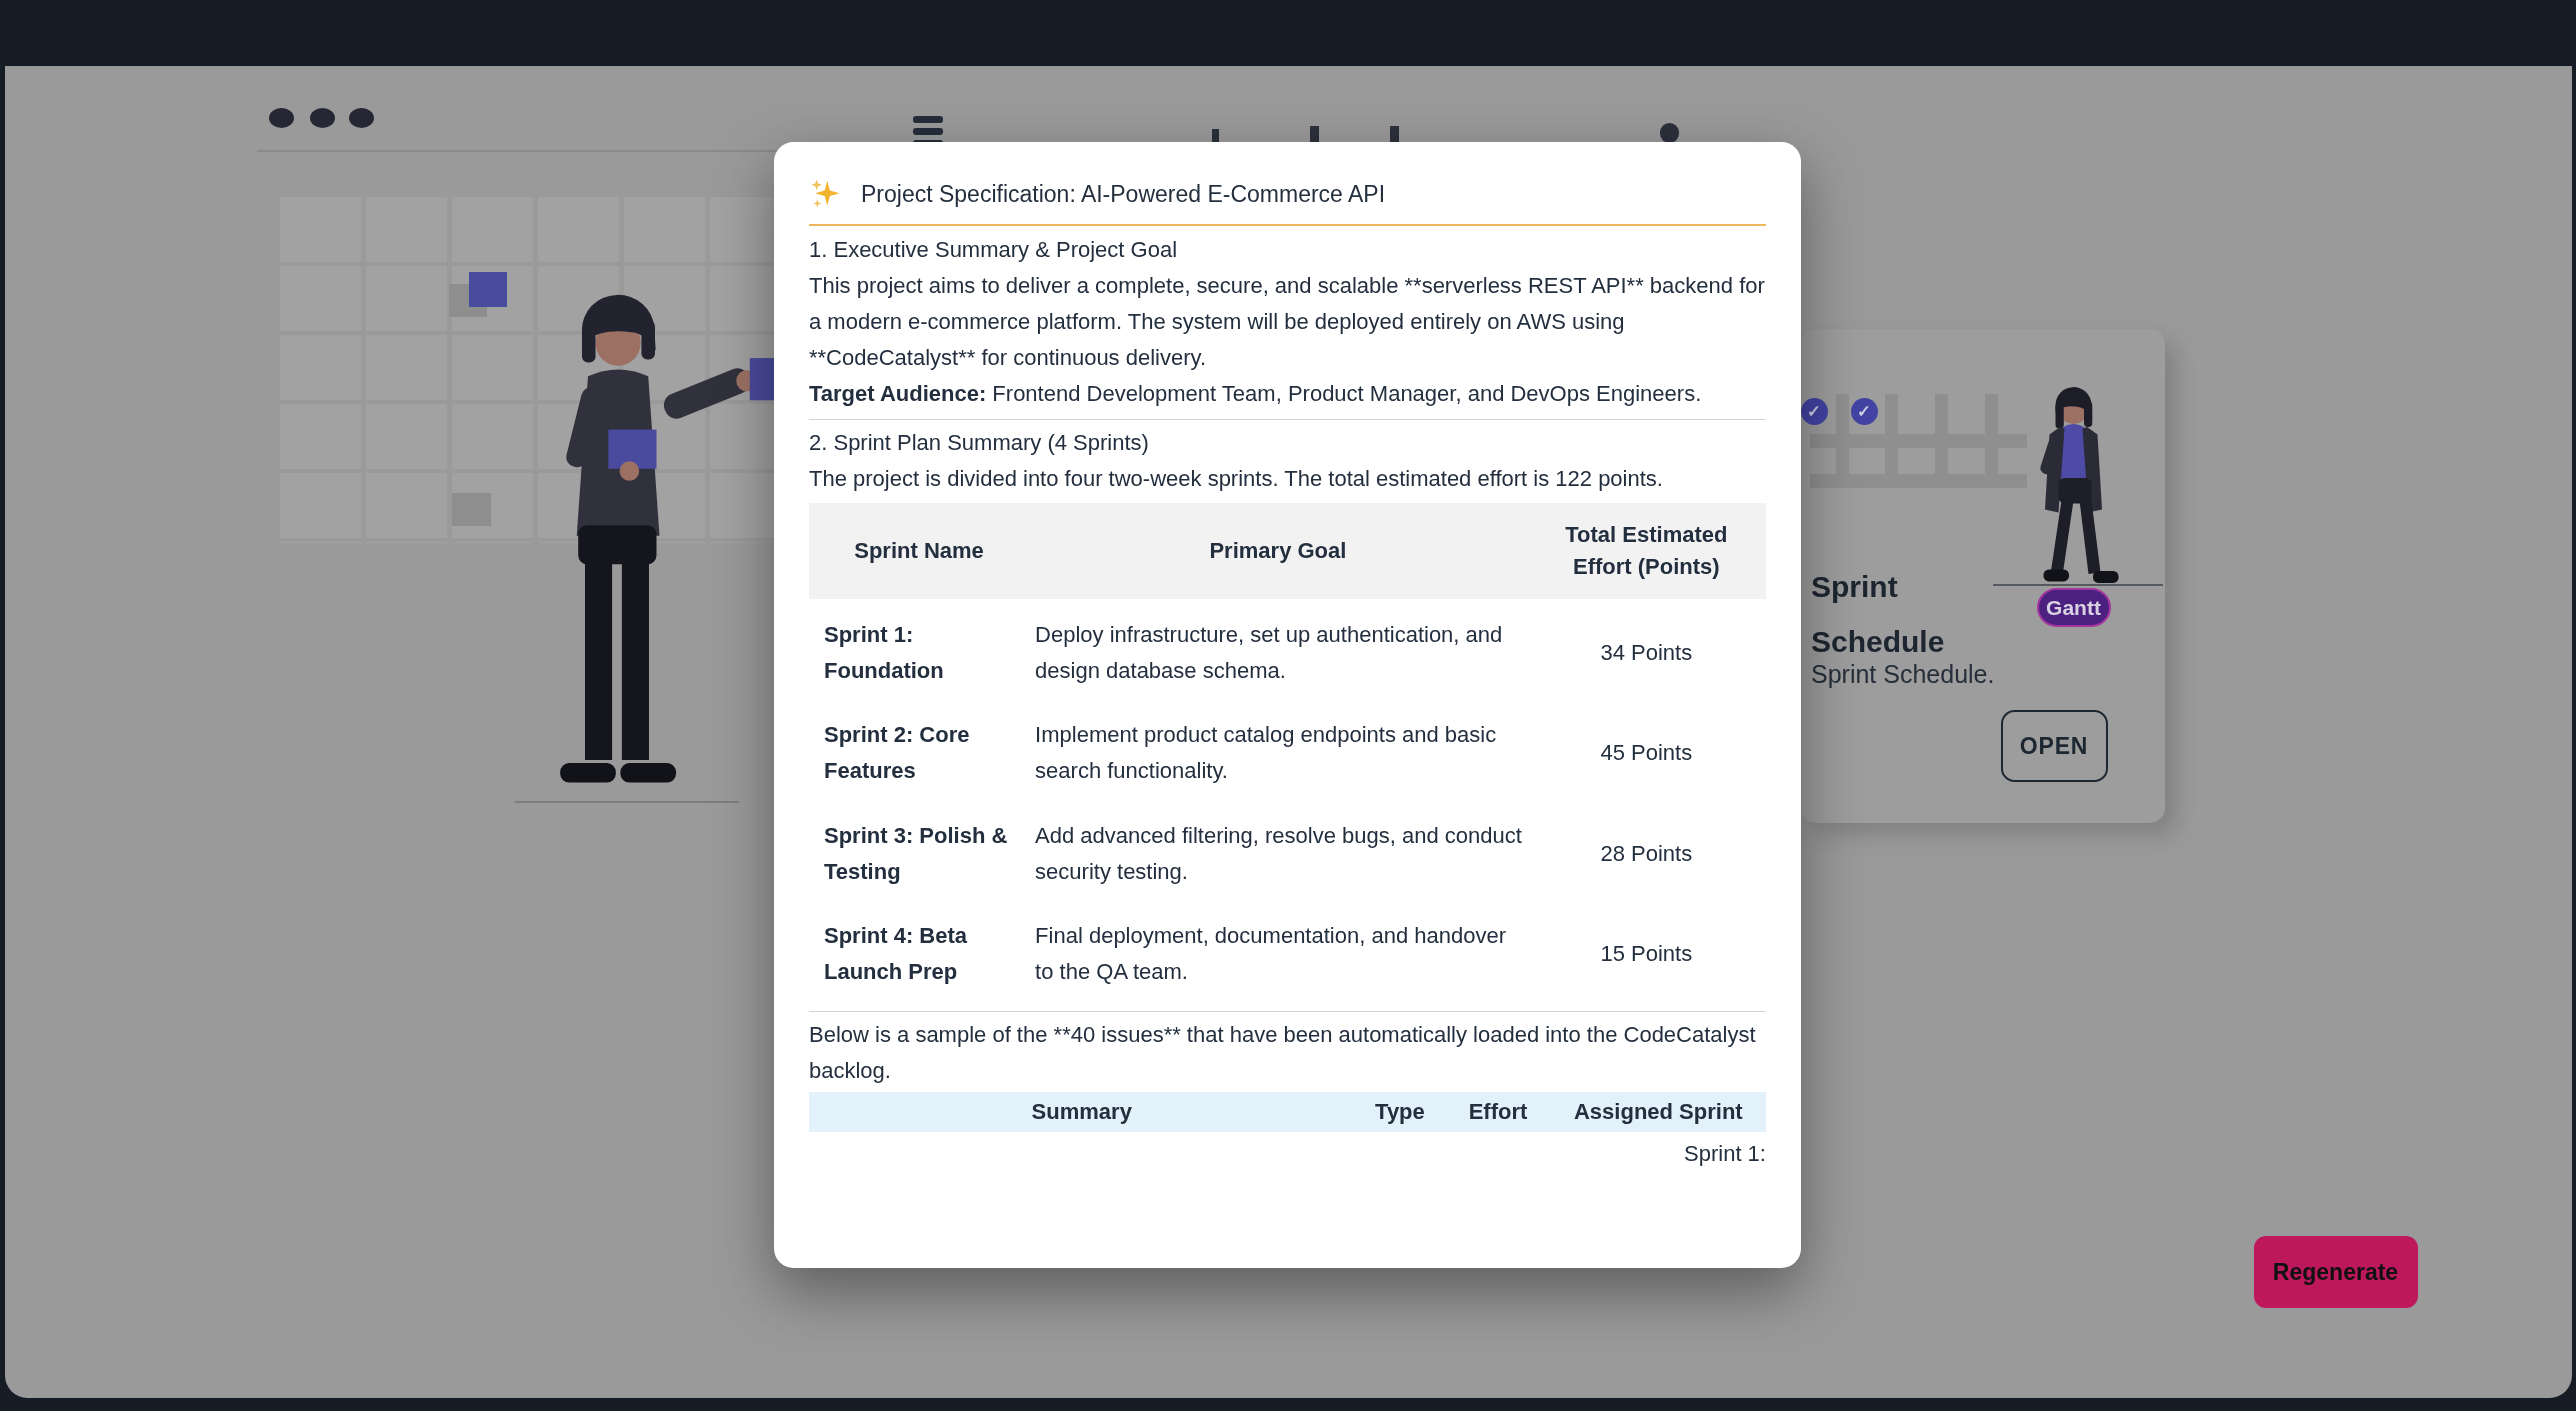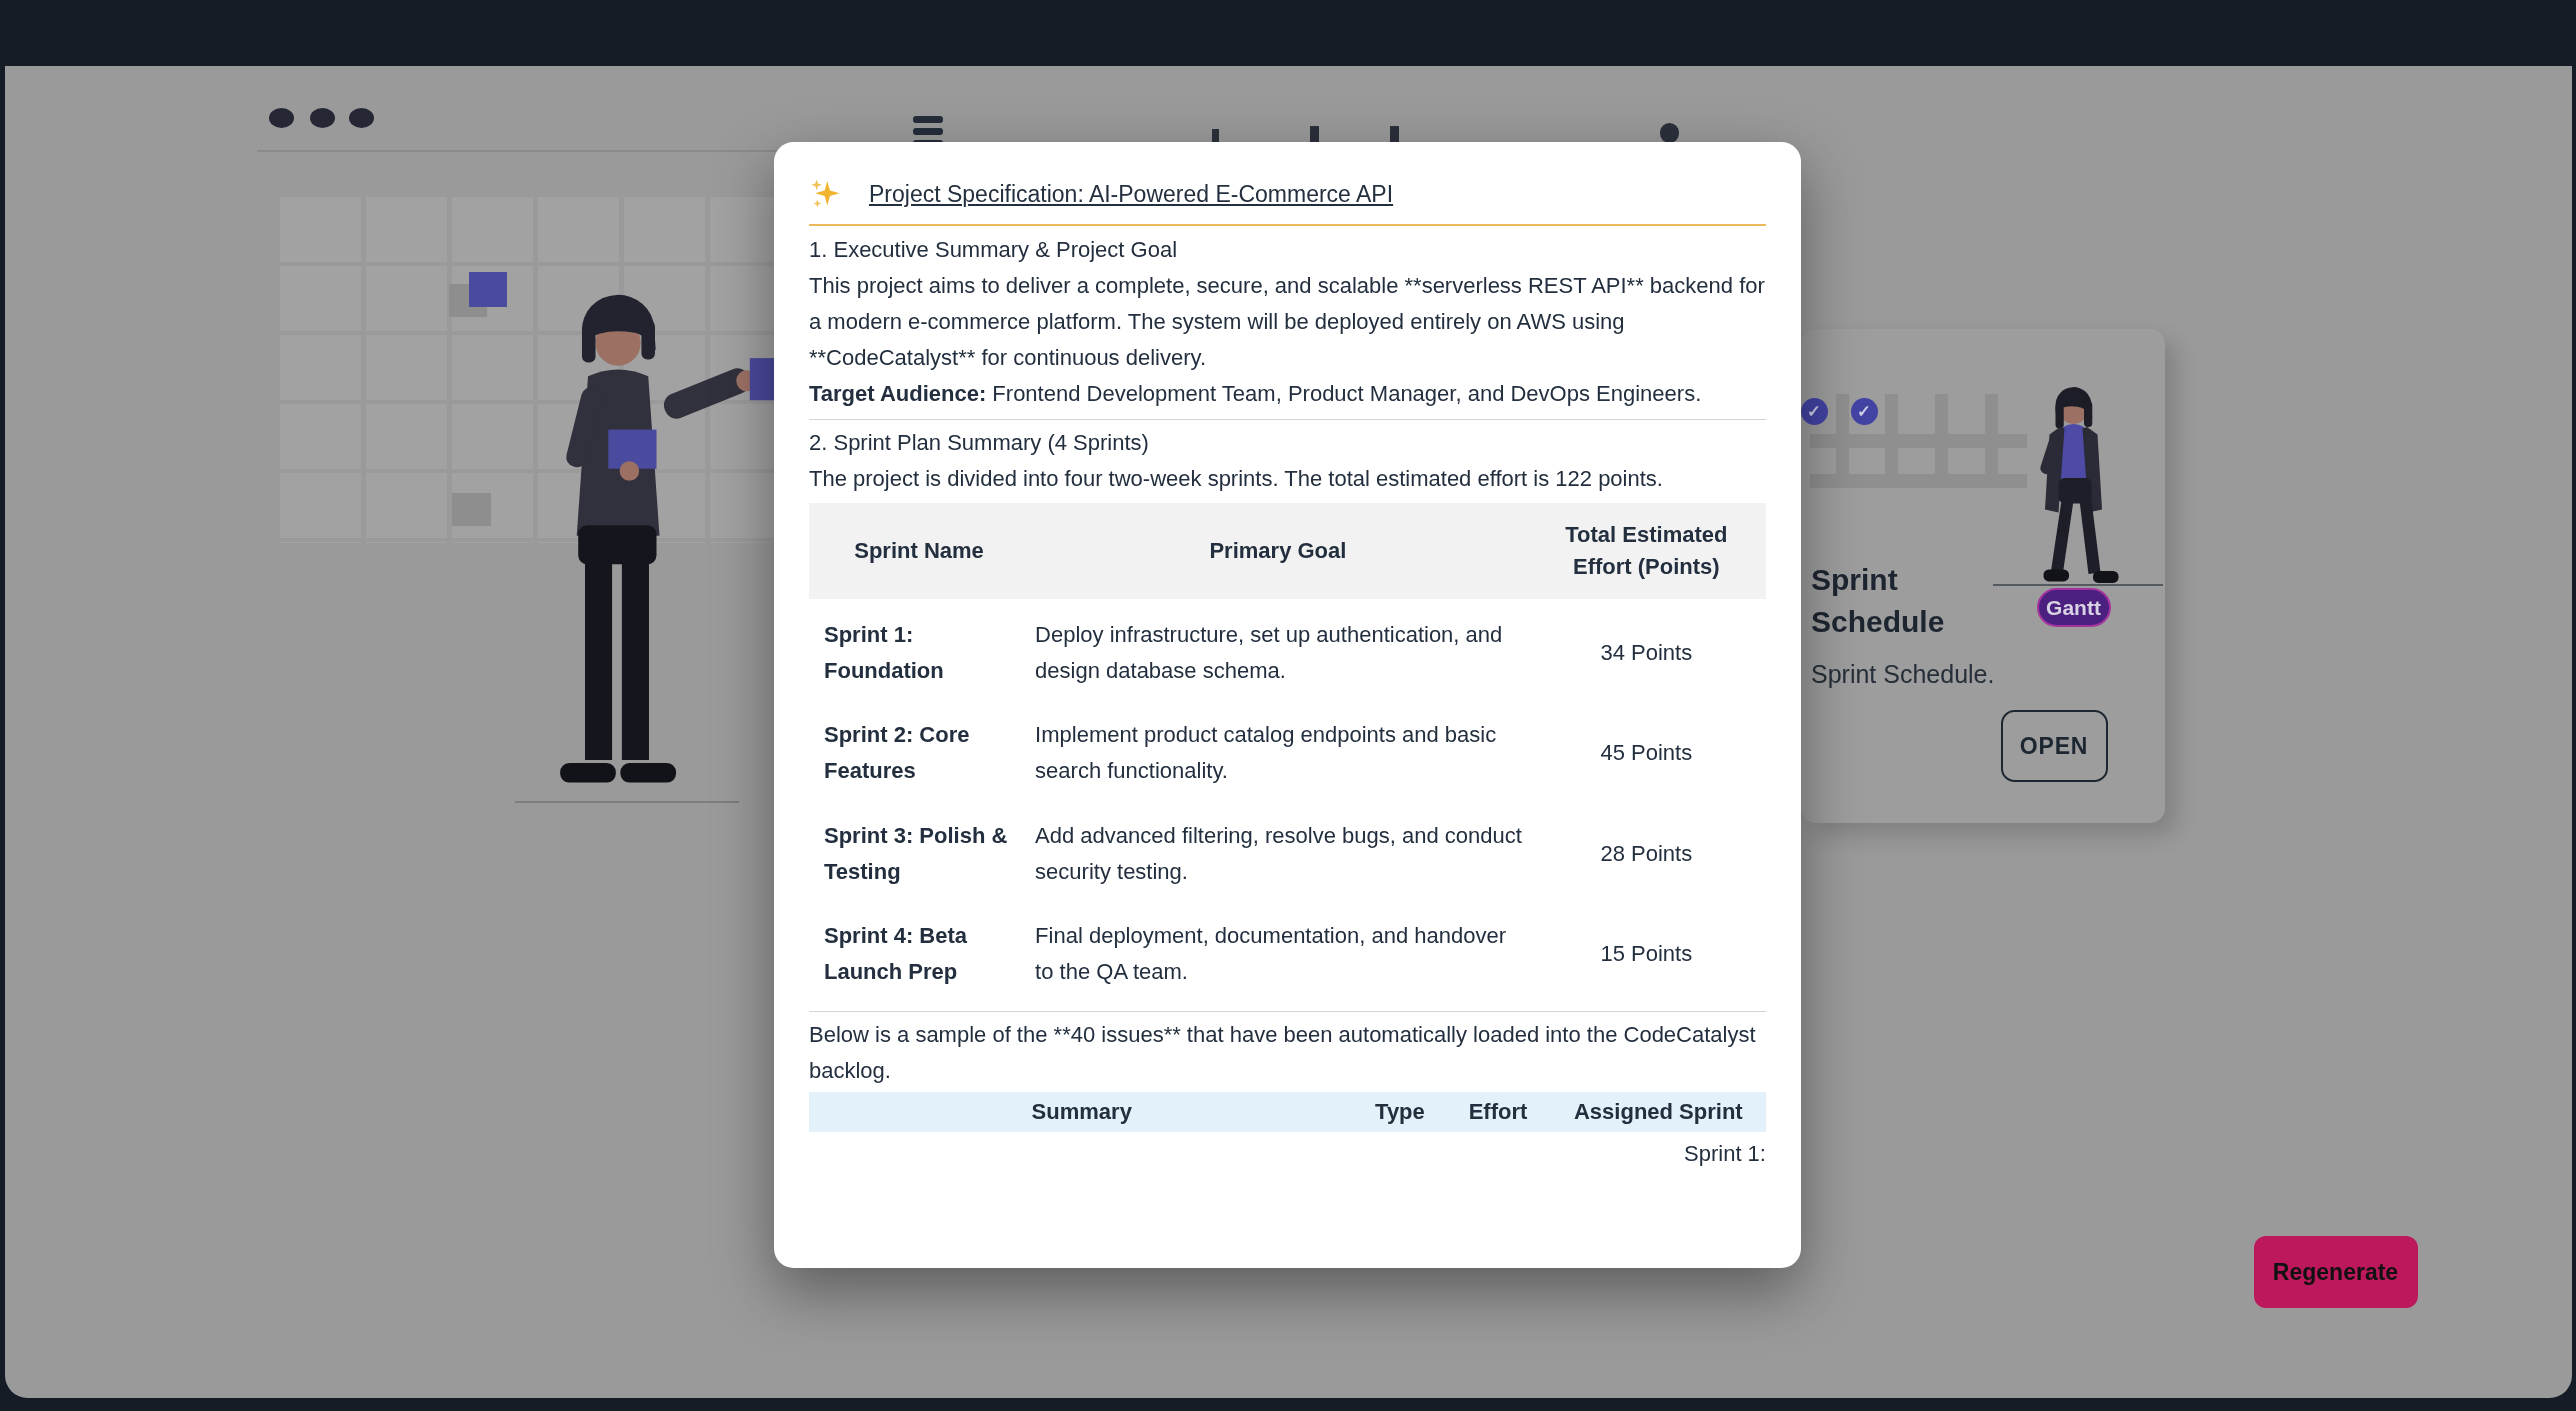--- a/index.html
+++ b/index.html
@@ -41,21 +41,21 @@
   }
   .cal-bar { position:absolute; background:#8f8f8f; }
   .check-circle {
     position:absolute; width:27px; height:27px; border-radius:50%;
     background:#4343a4; color:#cfcfe8; font-size:16.6px; font-weight:bold;
     display:flex; align-items:center; justify-content:center;
   }
   .sched-ground { position:absolute; left:192px; top:255px; width:170px; height:2.3px; background:#555a60; }
   .sched-title {
     position:absolute; left:10.5px; top:230px; width:203px;
-    font-size:30px; font-weight:bold; line-height:42px; color:#1d2530;
+    font-size:30px; font-weight:bold; line-height:55px; color:#1d2530;
   }
   .gantt-badge {
     position:absolute; left:236px; top:259px; width:74px; height:39px;
     background:#4b2080; border:2.3px solid #a3349f; border-radius:19.6px;
     color:#d9d2e2; font-size:21px; font-weight:bold;
     display:flex; align-items:center; justify-content:center;
   }
   .sched-desc { position:absolute; left:10.5px; top:331px; font-size:25px; color:#262e39; }
   .open-btn {
     position:absolute; left:200px; top:381px; width:107px; height:72px;
@@ -72,21 +72,21 @@
     display:flex; align-items:center; justify-content:center; cursor:pointer;
   }
   
   .modal {
     position:absolute; left:774px; top:142px; width:1027px; height:1126px;
     background:#ffffff; border-radius:19.6px;
     box-shadow:0 22.6px 60px rgba(0,0,0,0.40);
     padding:29px 35px 0 35px; overflow:hidden; z-index:10;
     font-size:22px; line-height:36px; color:#232f3e;
   }
-  .modal-title-row { display:flex; align-items:center; gap:28px; padding:4.5px 0 12px 0;text-decoration:underline; }
+  .modal-title-row { display:flex; align-items:center; gap:20px; padding:4.5px 0 12px 0; }
   .modal-title { font-size:23px; font-weight:normal; color:#25303f; }
   .title-underline { height:2.3px; background:#ecba5d; }
   .sec-heading { font-weight:normal; font-size:22px; margin-top:6px; }
   .modal p { margin:0; }
   .bold { font-weight:bold; }
   .mod-hr { border:none; border-top:1.5px solid #d4d4d4; margin:7.5px 0 4.5px 0; }
   
   .sprint-table { margin-top:6px; }
   .sprint-table .hdr {
     display:grid; grid-template-columns:23% 52% 25%;

